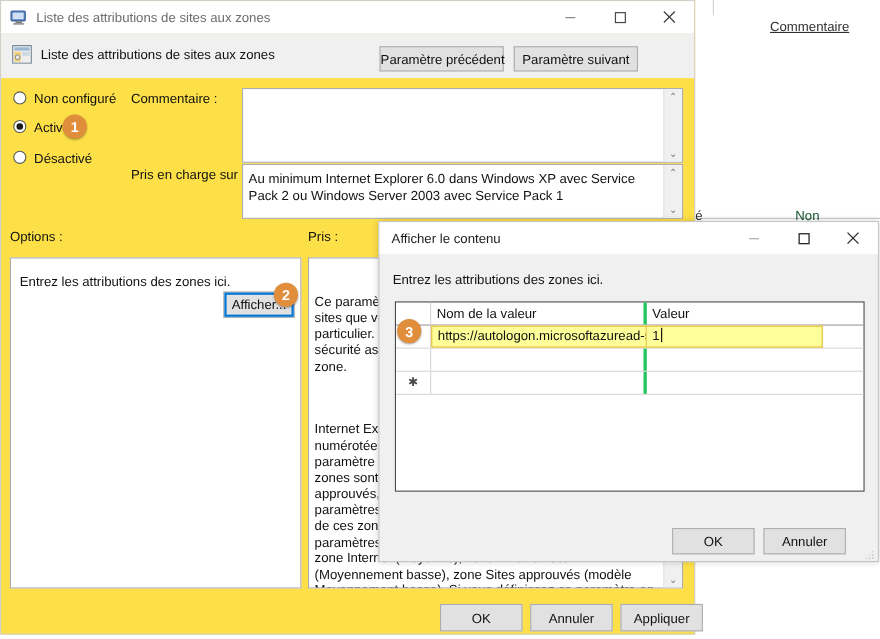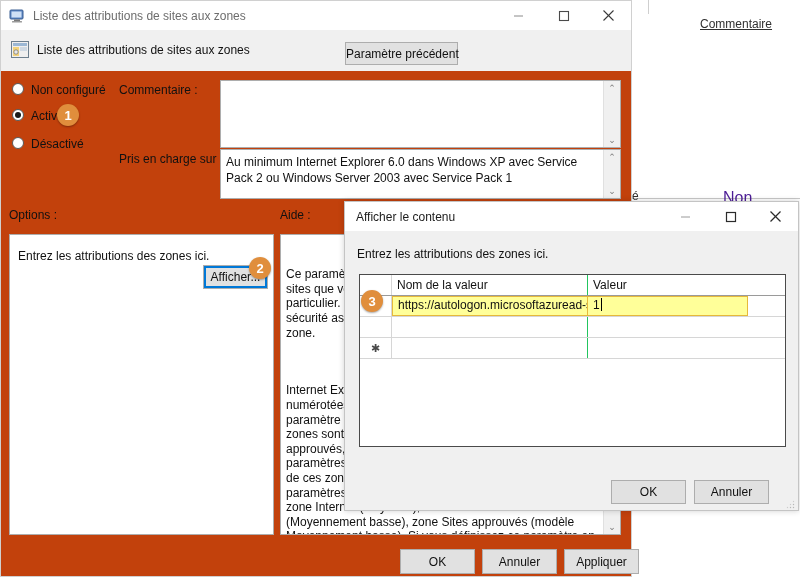--- a/index.html
+++ b/index.html
@@ -46,22 +46,22 @@
   }
   #bg-window .bg-col-etat {
     position: absolute;
     left: 628px; top: 189px;
     font-size: 12px;
     color: #303030;
   }
   #bg-window .bg-col-non {
     position: absolute;
     left: 723px; top: 189px;
-    font-size: 16px;
-    color: #4c1d95;
+    font-size: 12px;
+    color: #14532d;
   }
   
   #bg-window .bg-capbtns {
     position: absolute;
     left: 680px; top: 200px;
     width: 120px; height: 30px;
     display: flex;
     align-items: center;
   }
   #bg-window .bg-capbtn {
@@ -70,21 +70,21 @@
     color: #2b2b2b;
     font-size: 13px;
   }
 
   
   #gpo-window {
     position: absolute;
     left: 0; top: 0;
     width: 632px;
     height: 577px;
-    background: #c2410c;
+    background: #fde047;
     border: 1px solid #d0d0d0;
     box-sizing: border-box;
   }
   #gpo-titlebar {
     position: relative;
     height: 29px;
     background: #ffffff;
     display: flex;
     align-items: center;
     border-bottom: 1px solid #f0f0f0;
@@ -383,21 +383,21 @@
     flex: none;
     border-right: 1px solid #d6d6d6;
     box-sizing: border-box;
     display: flex;
     align-items: center;
     justify-content: center;
   }
   .cell-name {
     width: 196px;
     flex: none;
-    border-right: 1px solid #22c55e;
+    border-right: 3px solid #22c55e;
     box-sizing: border-box;
     padding: 2px 0 0 5px;
     font-size: 12px;
     color: #111;
     overflow: hidden;
     white-space: nowrap;
   }
   .cell-value {
     flex: 1 1 auto;
     box-sizing: border-box;
@@ -539,20 +539,21 @@
         <rect x="2" y="2" width="14" height="3" fill="#9bb7d4"></rect>
         <rect x="2" y="6" width="6" height="9" fill="#f3d37a"></rect>
         <rect x="9" y="6" width="7" height="4" fill="#cfd9e3"></rect>
         <circle cx="5" cy="11" r="2.2" fill="#e8e8e8" stroke="#7a7a7a" stroke-width=".8"></circle>
       </svg>
     </span>
     <span class="hdr-title">Liste des attributions de sites aux zones</span>
   </div>
 
   <button class="winbtn" id="btn-prev">Paramètre précédent</button>
+  <button class="winbtn" id="btn-next">Paramètre suivant</button>
 
   <div id="state-area">
 
     <div class="radio-row" id="radio-notconfigured">
       <span class="radio-ring"></span>
       <span>Non configuré</span>
     </div>
     <div class="radio-row" id="radio-enabled">
       <span class="radio-ring checked"></span>
       <span>Activé</span>
@@ -577,21 +578,21 @@
     <div class="textbox" id="tb-support">
       <div class="tb-body">Au minimum Internet Explorer 6.0 dans Windows XP avec Service Pack 2 ou Windows Server 2003 avec Service Pack 1</div>
       <div class="vscroll">
         <span class="arr">⌃</span>
         <span class="arr">⌄</span>
       </div>
     </div>
   </div>
 
   <div id="lbl-options">Options :</div>
-  <div id="lbl-aide">Aide :</div>
+  <div id="lbl-aide">Pris :</div>
 
   <div id="panel-options">
     <div id="opt-text">Entrez les attributions des zones ici.</div>
     <button id="btn-afficher">Afficher...</button>
   </div>
 
   <div id="panel-aide">
     <div id="aide-text">
       <p>Ce paramètre vous permet de gérer une liste de noms de sites que vous souhaitez associer à un numéro de zone particulier. Ces numéros de zone ont des paramètres de sécurité associés qui s'appliquent à tous les sites de la zone.</p>
       <p>Internet Explorer comporte 4 zones de sécurité numérotées de 1 à 4, et elles sont utilisées par ce paramètre pour associer des sites à des zones. Ces zones sont les suivantes : (1) Intranet local, (2) Sites approuvés, (3) Internet et (4) Sites sensibles. Les paramètres de sécurité peuvent être définis pour chacune de ces zones à l'aide d'autres stratégies. Leurs paramètres par défaut sont : zone Sites sensibles (Haute), zone Internet (Moyenne), zone Intranet local (Moyennement basse), zone Sites approuvés (modèle Moyennement basse). Si vous définissez ce paramètre en tant que stratégie Ordinateur local, les autres utilisateurs ne peuvent pas modifier ces paramètres sur cet ordinateur local.</p>

